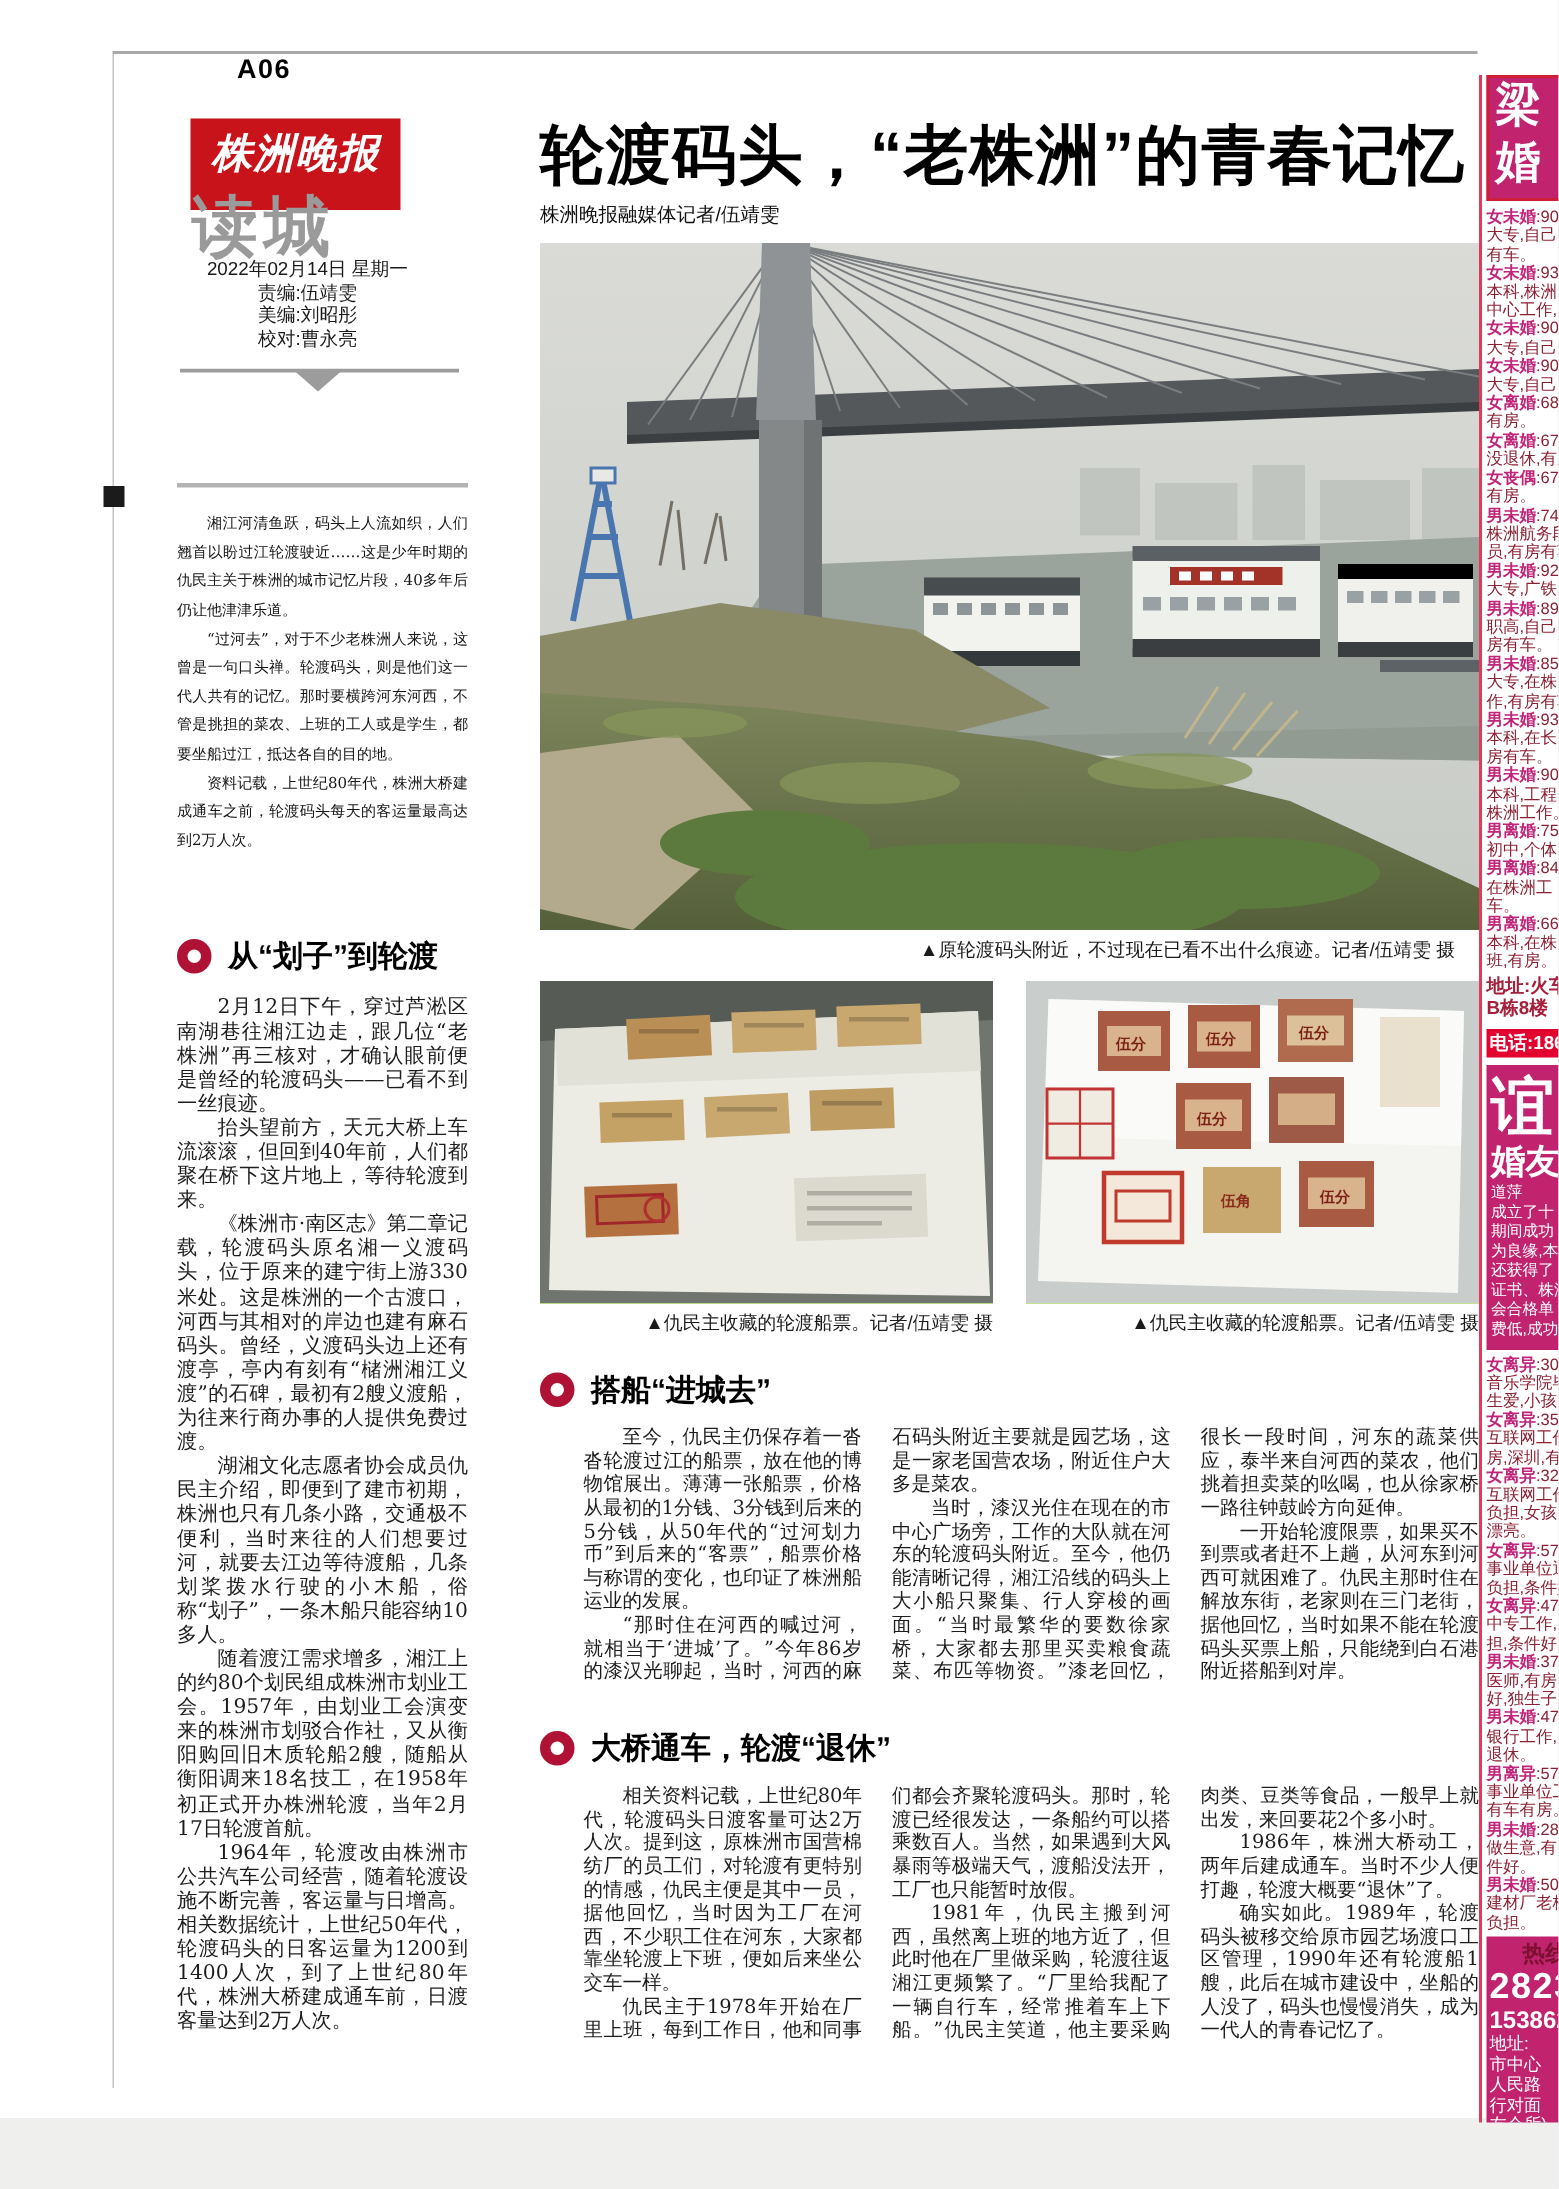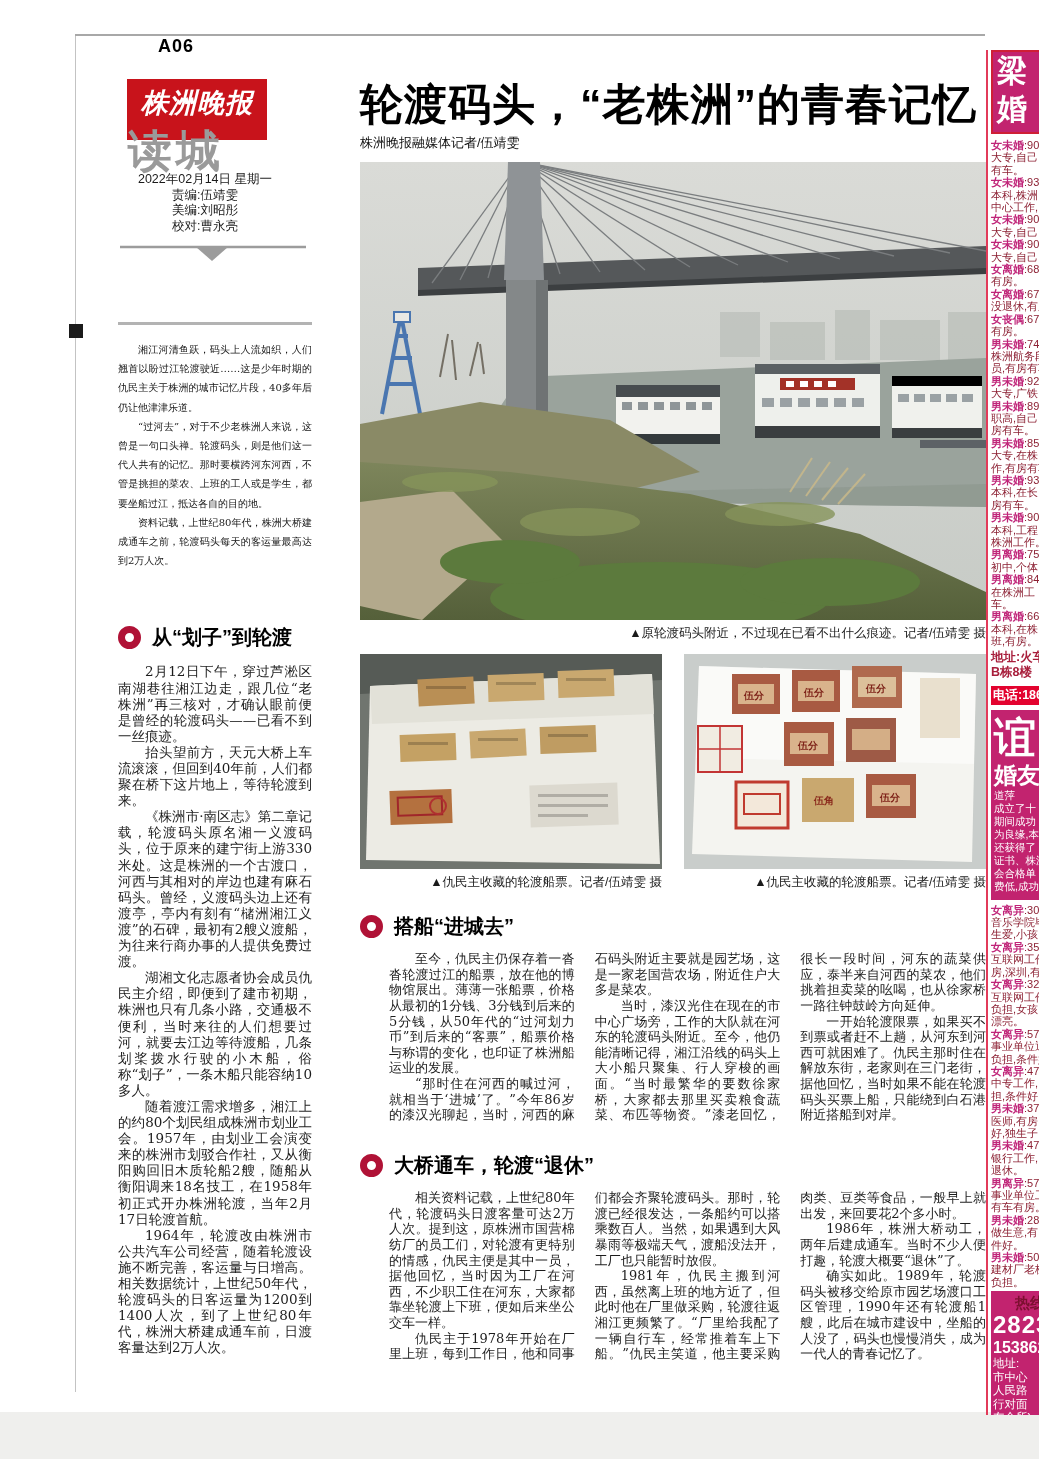--- a/index.html
+++ b/index.html
@@ -23,21 +23,21 @@
   .chevron{position:absolute;left:118px;top:240px;}
   
   .main-col{position:absolute;left:360px;top:80px;width:626px;}
   .headline{font-size:43px;font-weight:900;letter-spacing:1px;line-height:1.12;color:#000;
         font-family:"Liberation Sans", sans-serif;white-space:nowrap;}
   .byline{margin-top:6px;font-size:13px;color:#111;}
   
   .photo{position:relative;overflow:hidden;background:#84cc16;text-decoration:underline;}
   .photo-main{margin-top:10px;width:626px;height:458px;}
   .cap{font-size:12.5px;color:#1a1a1a;margin-top:5px;}
-  .cap-right{text-align:right;padding-right:0;}
+  .cap-right{text-align:right;padding-right:16px;}
   .photo-row{margin-top:12px;display:flex;gap:22px;}
   .photo-sm{width:302px;height:215px;}
   .cap-row{display:flex;gap:22px;}
   .cap-row .cap{width:302px;text-align:right;}
   
   .sec-head{display:flex;align-items:center;gap:11px;font-size:20px;font-weight:bold;color:#000;}
   .donut{width:9px;height:9px;border:7px solid #b01236;border-radius:50%;background:#fff;flex:0 0 auto;}
   .cols{margin-top:11px;column-gap:20px;column-count:3;column-fill:auto;
         font-family:"DejaVu Serif", serif;font-size:13px;line-height:15.6px;text-align:justify;color:#1c1c1c;margin-left:29px;}
   .cols p, .body p{margin:0;text-indent:2em;}

